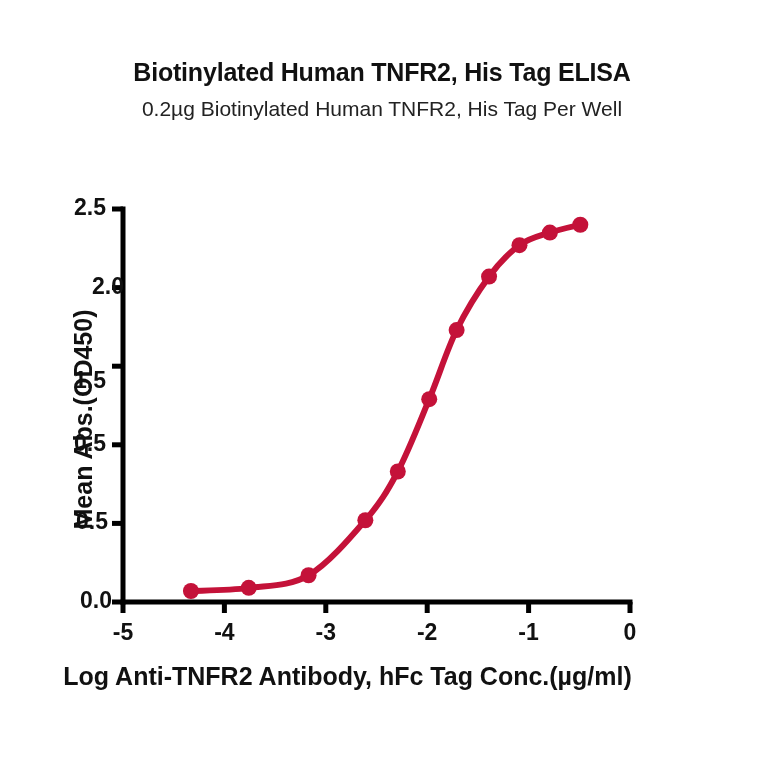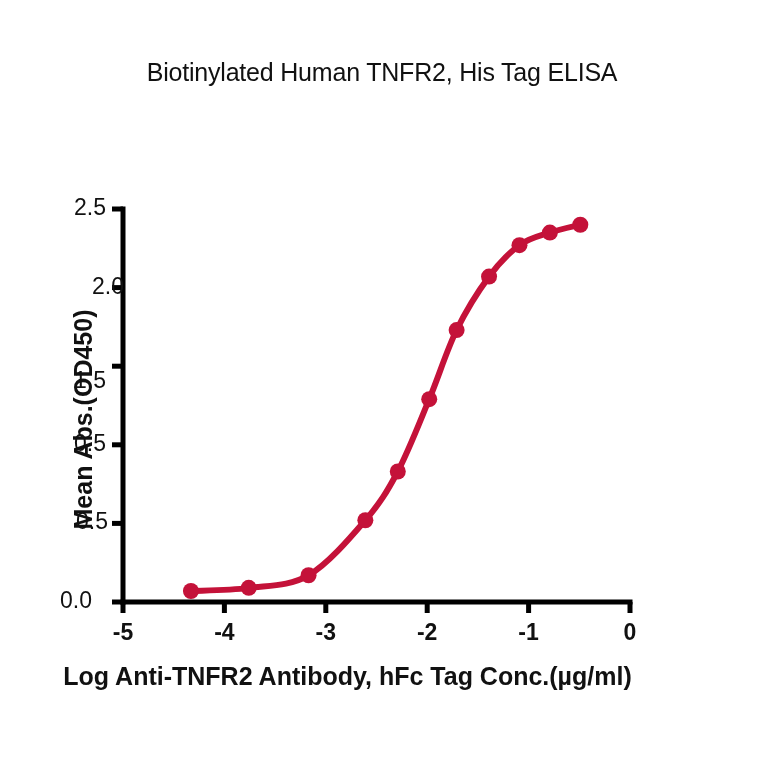--- a/index.html
+++ b/index.html
@@ -23,21 +23,21 @@
   }
   .titles {
     position: absolute;
     left: 0;
     top: 58px;
     width: 764px;
     text-align: center;
   }
   .chart-title {
     font-size: 25px;
-    font-weight: normal;
+    font-weight: bold;
     letter-spacing: -0.2px;
     color: #111111;
     line-height: 1.15;
     margin: 0;
     white-space: nowrap;
   }
   .chart-subtitle {
     font-size: 21px;
     font-weight: normal;
     color: #222222;
@@ -73,21 +73,21 @@
     text-align: center;
     font-size: 25px;
     font-weight: bold;
     color: #111111;
     white-space: nowrap;
   }
   .ytick-label {
     position: absolute;
     text-align: right;
     font-size: 23px;
-    font-weight: normal;
+    font-weight: bold;
     color: #111111;
     width: 64px;
     white-space: nowrap;
   }
   .xtick-label {
     position: absolute;
     text-align: center;
     font-size: 23px;
     font-weight: bold;
     color: #111111;
@@ -99,20 +99,21 @@
     left: 0; top: 0;
   }
 </style>
 </head>
 <body>
 
 <div id="figure">
 
   <div class="titles">
     <div class="chart-title">Biotinylated Human TNFR2, His Tag ELISA</div>
+    <div class="chart-subtitle">0.2µg Biotinylated Human TNFR2, His Tag Per Well</div>
   </div>
 
   <div class="plot-area">
 
     <div class="ylabel">Mean Abs.(OD450)</div>
     <div class="xlabel">Log Anti-TNFR2 Antibody, hFc Tag Conc.(µg/ml)</div>
 
     <svg class="canvas" width="764" height="764">
       <g>
         <line id="axis-y" x1="123" y1="209" x2="123" y2="602" stroke="#000000" stroke-width="5" stroke-linecap="square"></line>
@@ -144,21 +145,21 @@
           <circle cx="429.23" cy="399.21" r="8" fill="#C41239"></circle>
           <circle cx="456.61" cy="330.04" r="8" fill="#C41239"></circle>
           <circle cx="489.05" cy="276.60" r="8" fill="#C41239"></circle>
           <circle cx="519.47" cy="245.16" r="8" fill="#C41239"></circle>
           <circle cx="549.89" cy="232.58" r="8" fill="#C41239"></circle>
           <circle cx="580.31" cy="224.72" r="8" fill="#C41239"></circle>
         </g>
     </svg>
 
     <div id="ytick-labels">
-        <div class="ytick-label" style="left: 28px; top: 587px;">0.0</div>
+        <div class="ytick-label" style="left: 48px; top: 587px;">0.0</div>
         <div class="ytick-label" style="left: 44px; top: 508.4px;">0.5</div>
         <div class="ytick-label" style="left: 42px; top: 429.8px;">0.5</div>
         <div class="ytick-label" style="left: 42px; top: 367px;">1.5</div>
         <div class="ytick-label" style="left: 60px; top: 272.6px;">2.0</div>
         <div class="ytick-label" style="left: 42px; top: 194px;">2.5</div>
       </div>
     <div id="xtick-labels">
         <div class="xtick-label" style="left: 103px; top: 619px;">-5</div>
         <div class="xtick-label" style="left: 204.4px; top: 619px;">-4</div>
         <div class="xtick-label" style="left: 305.8px; top: 619px;">-3</div>

